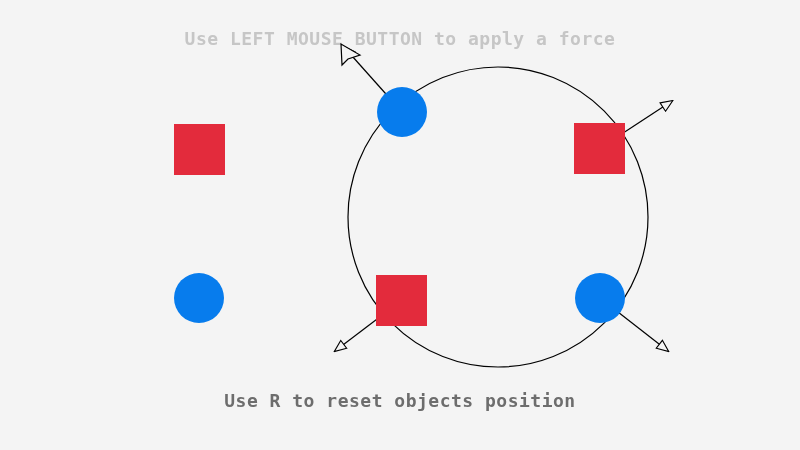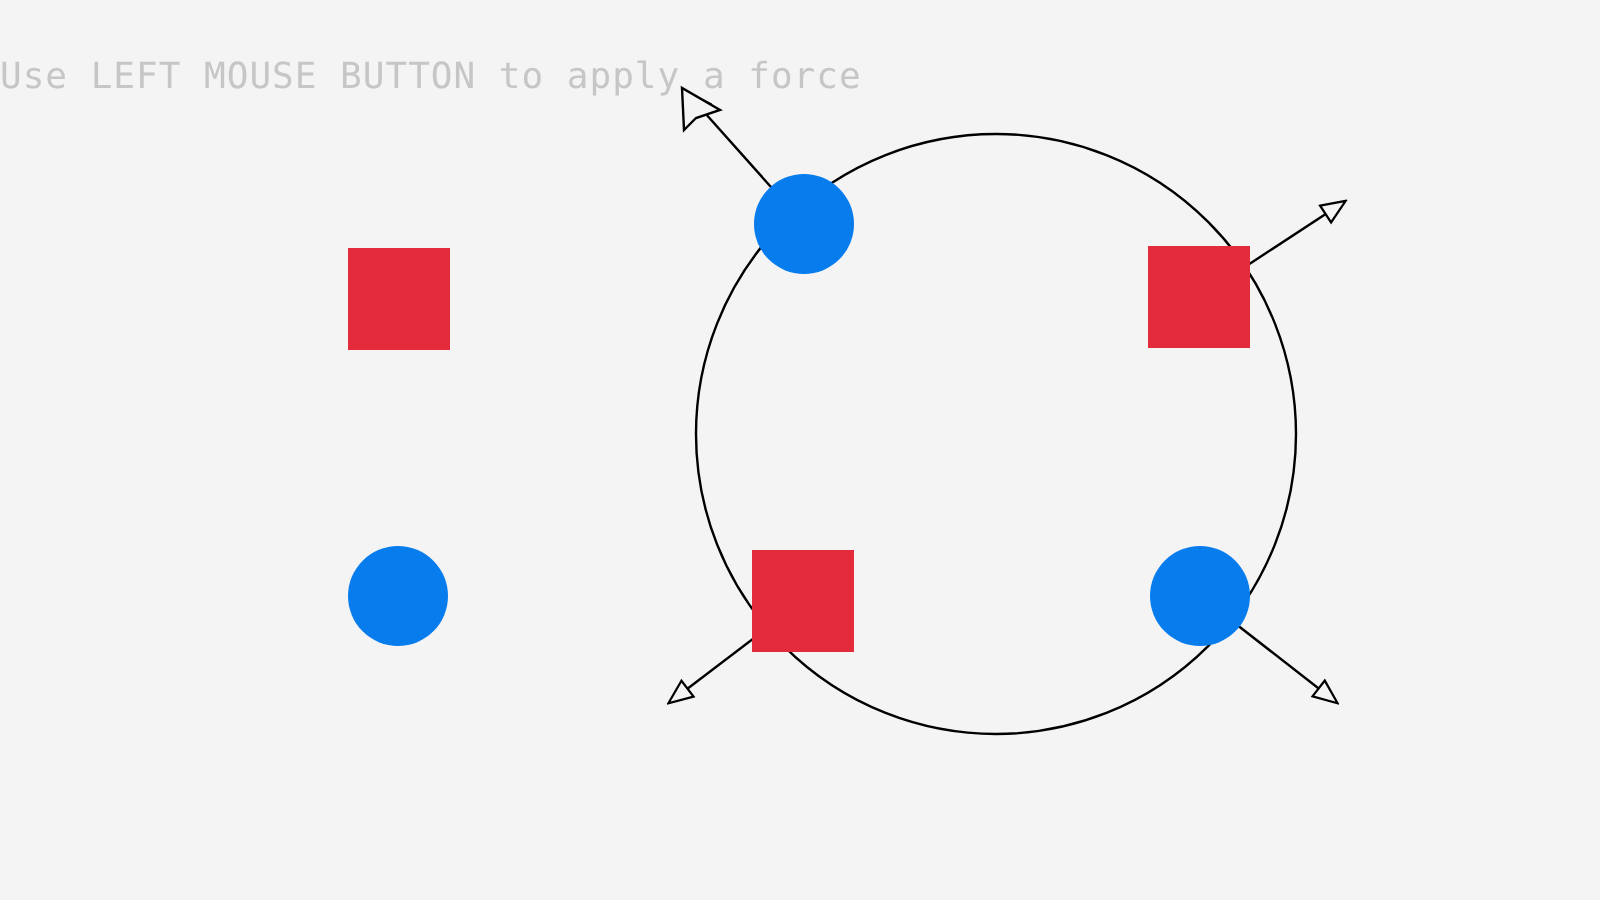--- a/index.html
+++ b/index.html
@@ -11,23 +11,25 @@
     position: relative;
     width: 800px;
     height: 450px;
     background: #f4f4f4;
     overflow: hidden;
     font-family: "DejaVu Sans Mono", monospace;
   }
   .hint {
     position: absolute;
     width: 100%;
+    text-align: center;
     letter-spacing: 0.5px;
     white-space: nowrap;
     user-select: none;
+    font-weight: bold;
   }
   #hint-top {
     top: 28px;
     left: 0;
     font-size: 18px;
     color: #c6c6c6;
   }
   #hint-bottom {
     top: 390px;
     left: 0;
@@ -84,14 +86,15 @@
 
   <div id="bodies-layer">
       <div class="body-shape shape-square" style="background: rgb(227, 43, 60); left: 174px; top: 124px; width: 51px; height: 51px;"></div>
       <div class="body-shape shape-circle" style="background: rgb(7, 124, 237); left: 174px; top: 273px; width: 50px; height: 50px;"></div>
       <div class="body-shape shape-circle" style="background: rgb(7, 124, 237); left: 377px; top: 87px; width: 50px; height: 50px;"></div>
       <div class="body-shape shape-square" style="background: rgb(227, 43, 60); left: 574px; top: 123px; width: 51px; height: 51px;"></div>
       <div class="body-shape shape-square" style="background: rgb(227, 43, 60); left: 376px; top: 275px; width: 51px; height: 51px;"></div>
       <div class="body-shape shape-circle" style="background: rgb(7, 124, 237); left: 575px; top: 273px; width: 50px; height: 50px;"></div>
     </div>
 
+  <div class="hint" id="hint-bottom" style="color: rgb(109, 109, 109);">Use R to reset objects position</div>
 
 </div>
 
 </body></html>

